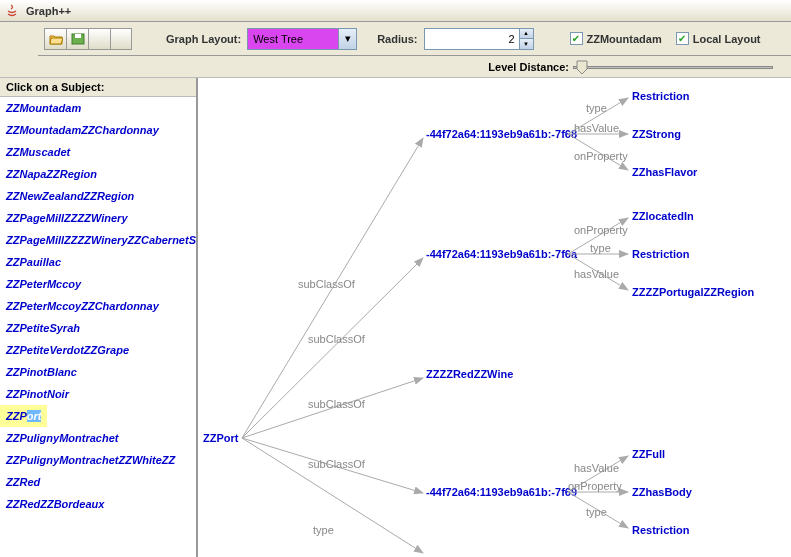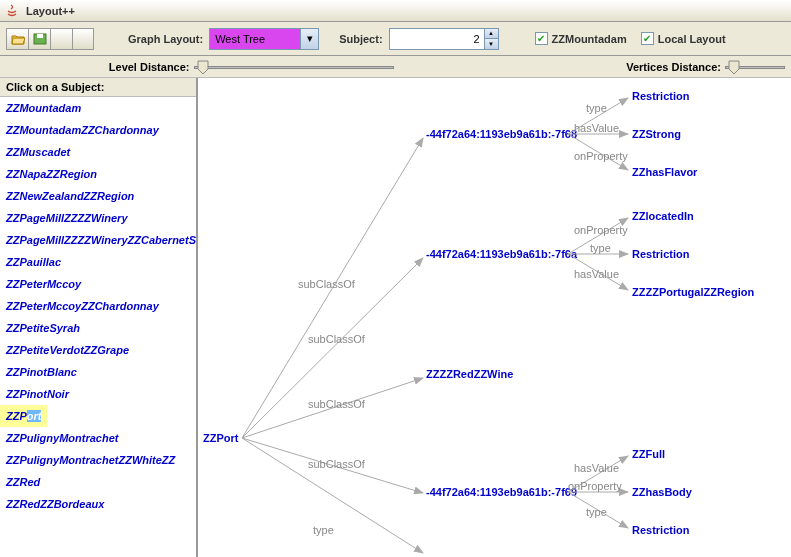--- a/index.html
+++ b/index.html
@@ -1,37 +1,37 @@
 <!DOCTYPE html>
 <html><head>
 <meta charset="utf-8">
 <style>
   * { box-sizing: border-box; margin: 0; padding: 0; font-family: Tahoma, sans-serif; font-size: 11px; }
   body { background: #ece9d8; width: 791px; height: 557px; overflow: hidden; }
   .titlebar { height: 22px; background: linear-gradient(#fff,#e4e0cd); border-bottom:1px solid #999; display:flex; align-items:center; padding:0 4px; }
   .java-icon { width:16px; height:16px; margin-right:6px; display:flex; align-items:center; justify-content:center; }
   .title { font-weight:bold; color:#333; }
-  .toolbar { height: 34px; background:#ece9d8; border-bottom:1px solid #999; display:flex; align-items:center; padding:0 6px; gap:6px; }
+  .toolbar { height: 34px; background:#ece9d8; border-bottom:1px solid #999; display:flex; align-items:center; padding:0 6px; gap:6px;margin-left:38px; }
   .tbtn, .tbtn-small { height:22px; border:1px solid #999; background:linear-gradient(#fff,#e0ddc8); display:inline-flex; align-items:center; justify-content:center; }
   .tbtn { width:22px; }
   .tbtn-group { display:flex; }
   .tbtn-group .tbtn { border-right: none; }
   .tbtn-group .tbtn:last-child { border-right:1px solid #999; }
   .label-bold { font-weight:bold; color:#333; }
   .combo { display:flex; height:22px; border:1px solid #7a98af; background:#d946ef; }
   .combo-text { width:90px; padding:0 5px; display:flex; align-items:center; }
   .combo-arrow { width:18px; background:linear-gradient(#e6eef7,#c1d2e7); border-left:1px solid #7a98af; display:flex; align-items:center; justify-content:center; }
   .spinner { display:flex; height:22px; border:1px solid #7a98af; background:#fff; margin-right:4px;}
   .spinner input { border:none; width:94px; text-align:right; padding:0 4px; outline:none; }
   .spin-buttons { display:flex; flex-direction:column; width:14px; border-left:1px solid #7a98af;}
   .spin-buttons div { flex:1; background:linear-gradient(#e6eef7,#c1d2e7); display:flex; align-items:center; justify-content:center; font-size:6px;}
   .spin-buttons div:first-child { border-bottom:1px solid #7a98af;}
   .checkbox { display:flex; align-items:center; gap:4px; margin-left:8px;}
   .checkbox .box { width:13px; height:13px; border:1px solid #7a98af; background:#fff; display:flex; align-items:center; justify-content:center; font-size:10px; color:#21a121;}
-  .slider-row { height:22px; background:#ece9d8; border-bottom:1px solid #bbb; display:flex; align-items:center; padding:0 6px; }
+  .slider-row { height:22px; background:#ece9d8; border-bottom:1px solid #bbb; display:flex; align-items:center; padding:0 14px; }
   .slider-label { font-weight:bold; margin-left:auto; margin-right:4px;}
   .slider-track-wrap { width:200px; position:relative; height:16px;}
   .slider-track { position:absolute; left:0; right:0; top:7px; height:3px; background:#c0c0c0; border:1px solid #888;}
   .slider-thumb { position:absolute; left:2px; top:1px; }
   .main { display:flex; height: calc(557px - 22px - 34px - 22px); }
   .sidebar { width:198px; background:#ece9d8; border-right:2px solid #999; display:flex; flex-direction:column;}
   .sidebar-title { font-weight:bold; padding:3px 6px; border-bottom:1px solid #bbb; }
   .subject-list { flex:1; background:#fff; overflow:hidden; position:relative;font-style:italic;}
   .subject-scroll { height:100%; overflow-y:auto; overflow-x:hidden; }
   .subject-item { color:#0000cc; font-weight:bold; padding:5px 6px; white-space:nowrap; cursor:pointer; }
@@ -52,21 +52,21 @@
 </style>
 </head>
 <body>
 
 <div class="titlebar">
   <span class="java-icon tbtn-icon">
     <svg width="14" height="14">
         <path d="M3 10 Q7 13 11 10 M3 7 Q7 10 11 7 M6 1 Q9 3 6 5" stroke="#c43" fill="none" stroke-width="1.3"></path>
       </svg>
   </span>
-  <span class="title">Layout++</span>
+  <span class="title">Graph++</span>
 </div>
 
 <div class="toolbar">
   <div class="tbtn-group">
     <div class="tbtn tbtn-icon">
       <svg width="14" height="12">
           <path d="M1 3h4l1 1h7v7H1z" fill="#ffd060" stroke="#aa7b00"></path>
           <path d="M2 5h12l-2 6H1z" fill="#ffe090" stroke="#aa7b00"></path>
         </svg>
     </div>
@@ -79,21 +79,21 @@
     <div class="tbtn"></div>
     <div class="tbtn"></div>
   </div>
   <div style="width:22px"></div>
   <span class="label-bold">Graph Layout:</span>
   <div class="combo">
     <div class="combo-text">West Tree</div>
     <div class="combo-arrow">▾</div>
   </div>
   <div style="width:8px"></div>
-  <span class="label-bold">Subject:</span>
+  <span class="label-bold">Radius:</span>
   <div class="spinner">
     <input value="2" style="">
     <div class="spin-buttons">
       <div>▲</div>
       <div>▼</div>
     </div>
   </div>
   <div style="width:12px"></div>
   <label class="checkbox">
     <span class="box">✔</span>
@@ -102,29 +102,20 @@
   <label class="checkbox">
     <span class="box">✔</span>
     <span class="label-bold">Local Layout</span>
   </label>
 </div>
 
 <div class="slider-row">
   <div style="flex:1; display:flex; justify-content:flex-end; align-items:center; padding-right:4px;">
     <span class="slider-label">Level Distance:</span>
     <div class="slider-track-wrap">
-      <div class="slider-track"></div>
-      <svg class="slider-thumb" width="16" height="16">
-          <path d="M2 1h10v8l-5 5-5-5z" fill="#eae6d0" stroke="#888"></path>
-        </svg>
-    </div>
-  </div>
-  <div style="flex:1; display:flex; justify-content:flex-end; align-items:center;">
-    <span class="slider-label">Vertices Distance:</span>
-    <div class="slider-track-wrap" style="width:60px">
       <div class="slider-track"></div>
       <svg class="slider-thumb" width="16" height="16">
           <path d="M2 1h10v8l-5 5-5-5z" fill="#eae6d0" stroke="#888"></path>
         </svg>
     </div>
   </div>
 </div>
 
 <div class="main">
   <div class="sidebar">

